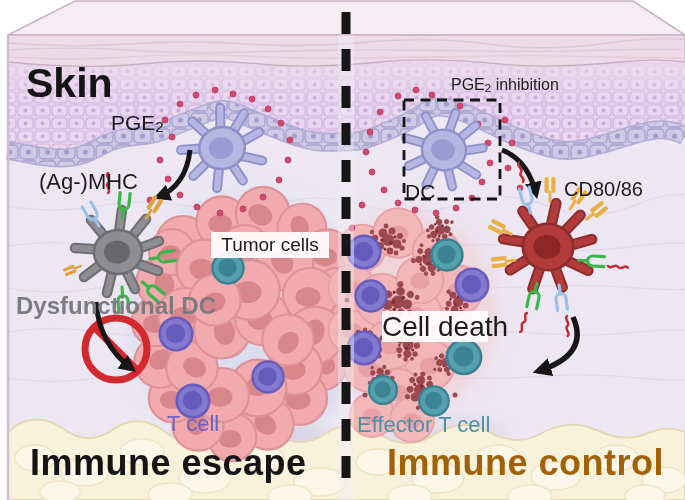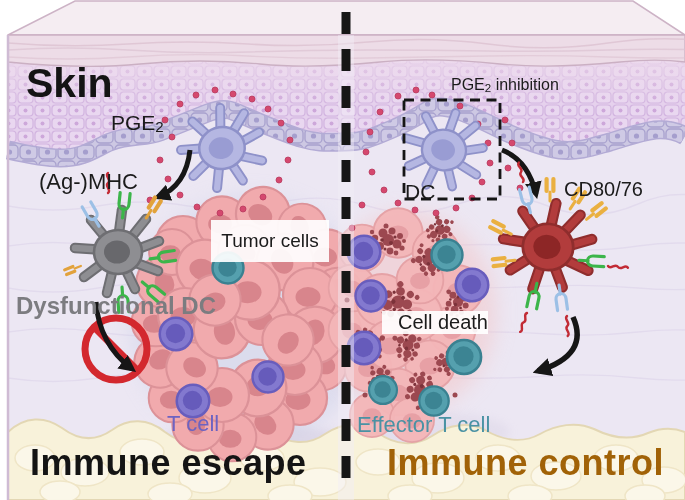--- a/index.html
+++ b/index.html
@@ -4,29 +4,29 @@
 <style>
   html,body{margin:0;padding:0;background:#ffffff;}
   #stage{position:relative;width:685px;height:500px;overflow:hidden;
          font-family:"Liberation Sans","DejaVu Sans",sans-serif;background:#fff;}
   #art{position:absolute;left:0;top:0;}
   .lbl{position:absolute;white-space:nowrap;color:#1b1b1b;line-height:1.05;}
   .sub{font-size:72%;position:relative;top:0.14em;}
   #skin-label{left:10px;top:62px;font-size:41px;font-weight:700;color:#141414;margin-left:16px;}
   #pge2-left{left:111px;top:112px;font-size:21px;}
   #agmhc-label{left:15px;top:170px;font-size:22px;margin-left:24px;}
-  #tumor-label{left:211px;top:220px;width:118px;text-align:center;font-size:19px;
-               background:rgba(255,255,255,.92);padding:11px 0;}
+  #tumor-label{left:211px;top:232px;width:118px;text-align:center;font-size:19px;
+               background:rgba(255,255,255,.92);padding:3px 0;}
   #dys-label{left:16px;top:293px;font-size:24px;font-weight:700;color:var(--dysfunctional_text,#7c7c80);}
   #tcell-left-label{left:167px;top:412px;font-size:22px;color:var(--t_cell_text,#6d63c2);}
   #escape-title{left:30px;top:444px;font-size:36px;font-weight:700;color:#141414;letter-spacing:.5px;text-align:center;}
   #pge2-inh{left:451px;top:77px;font-size:16px;}
   #dc-box-label{left:405px;top:174px;font-size:21px;margin-top:7px;}
   #cd80-label{left:564px;top:179px;font-size:20px;}
-  #celldeath-label{left:382px;top:311px;width:106px;text-align:right;font-size:20px;
+  #celldeath-label{left:382px;top:311px;width:106px;text-align:right;font-size:28px;
                    background:rgba(255,255,255,.92);padding:1px 0;}
   #funcdc-label{left:487px;top:290px;font-size:25px;font-weight:700;color:var(--functional_text,#a02f36);}
   #effector-label{left:357px;top:413px;font-size:22px;color:var(--effector_text,#4a92a4);}
   #control-title{left:387px;top:444px;font-size:36px;font-weight:700;color:#a16207;letter-spacing:.5px;}
   .dc-purple{--b:#b5b7e2;--l:#8e91c9;--n:#999cd3;}
   .dc-gray{--b:#8e8e92;--l:#6e6e72;--n:#68686c;}
   .dc-red{--b:#b23c3c;--l:#8f2d2d;--n:#8d2626;}
   .pt{--b:#8379cf;--l:#685dbd;--n:#665bbb;}
   .tt{--b:#55a0ae;--l:#3a8191;--n:#3c8493;}
   .divider-line{stroke:var(--divider,#161616);}
@@ -387,17 +387,17 @@
 
   <div class="lbl" id="skin-label">Skin</div>
   <div class="lbl" id="pge2-left"><span>PGE</span><span class="sub">2</span></div>
   <div class="lbl" id="agmhc-label">(Ag-)MHC</div>
   <div class="lbl" id="tumor-label">Tumor cells</div>
   <div class="lbl" id="dys-label">Dysfunctional DC</div>
   <div class="lbl" id="tcell-left-label">T cell</div>
   <div class="lbl" id="escape-title">Immune escape</div>
   <div class="lbl" id="pge2-inh"><span>PGE</span><span class="sub">2</span><span> inhibition</span></div>
   <div class="lbl" id="dc-box-label">DC</div>
-  <div class="lbl" id="cd80-label">CD80/76</div>
+  <div class="lbl" id="cd80-label">CD80/86</div>
   <div class="lbl" id="celldeath-label">Cell death</div>
   <div class="lbl" id="effector-label">Effector T cell</div>
   <div class="lbl" id="control-title">Immune control</div>
 </div>
 
 </body></html>

